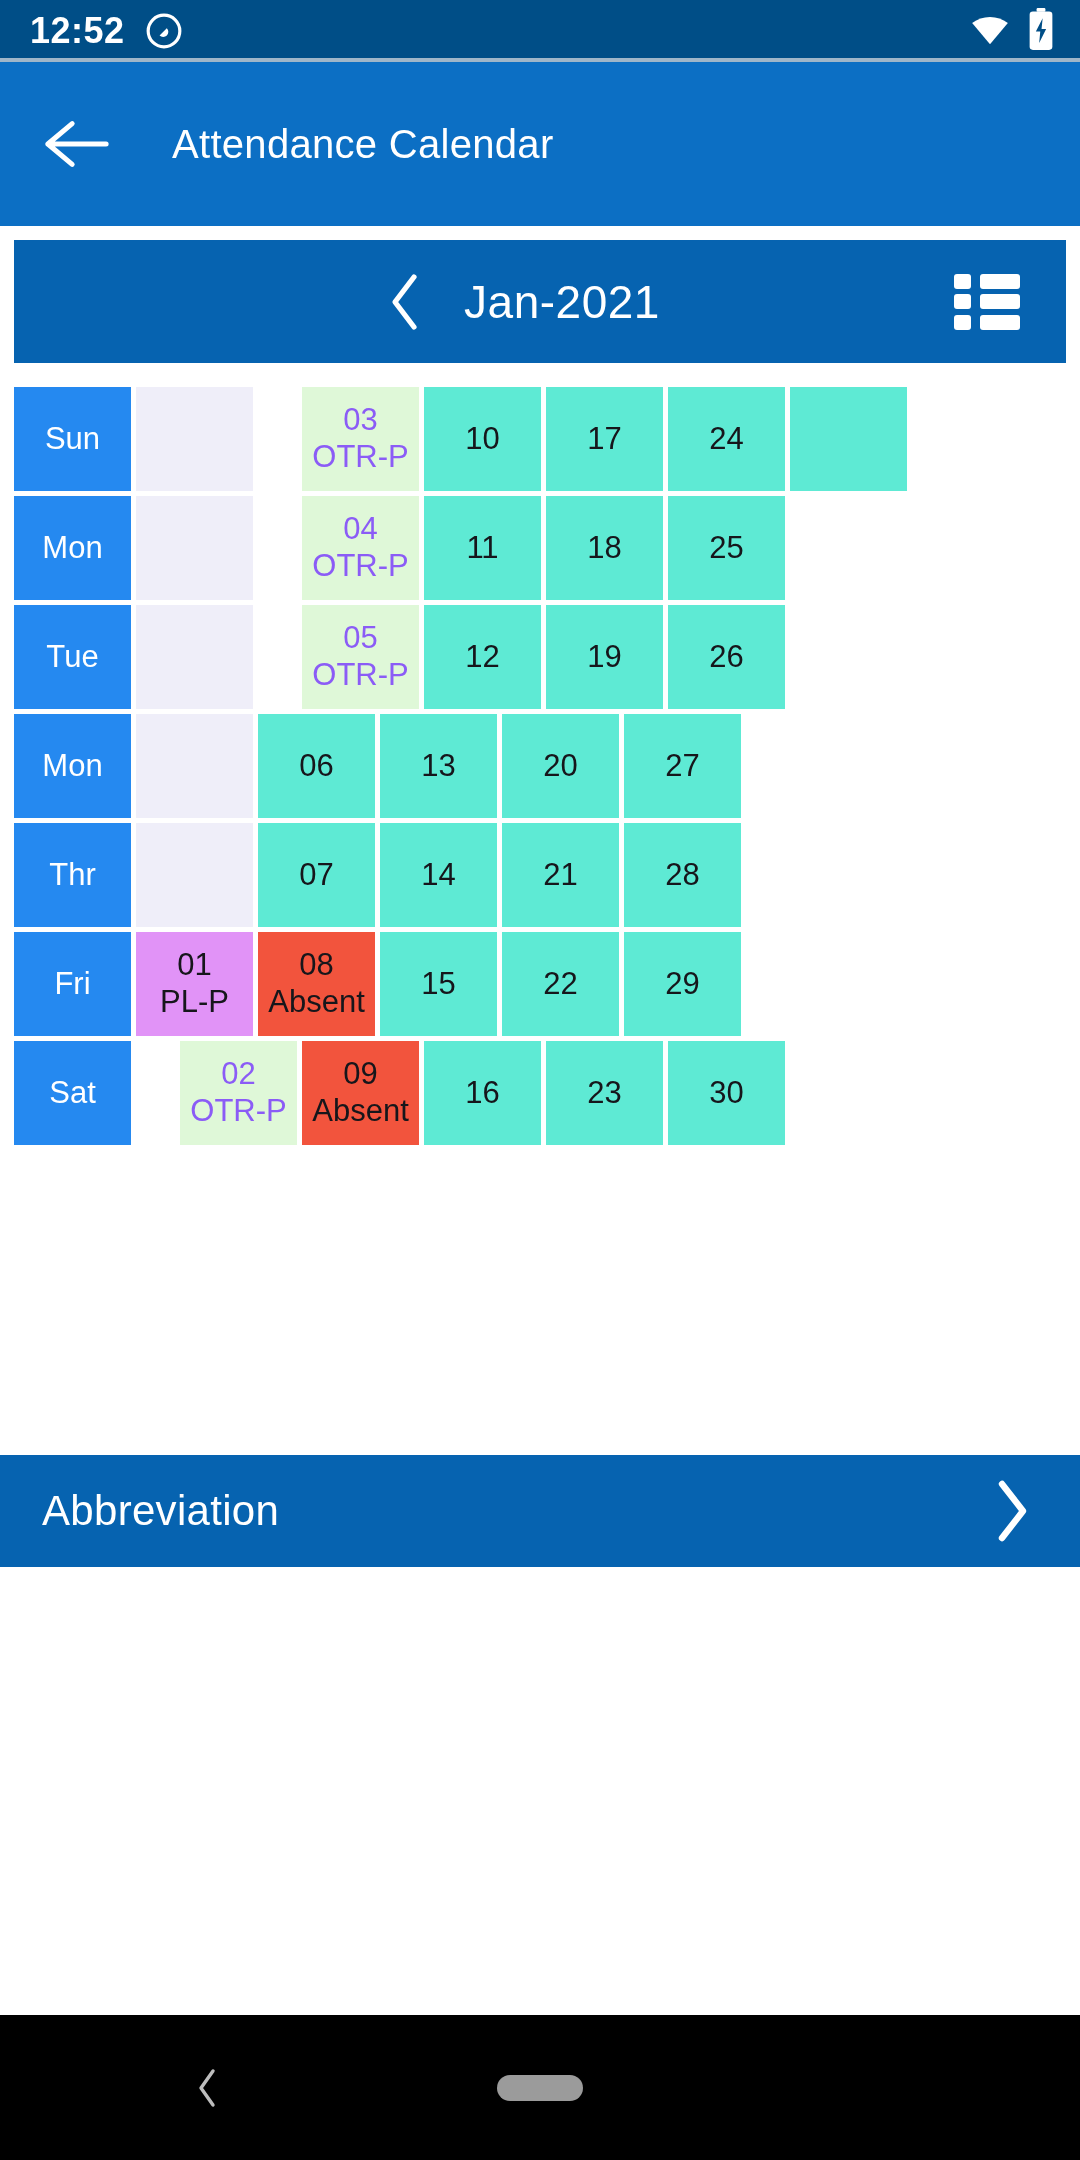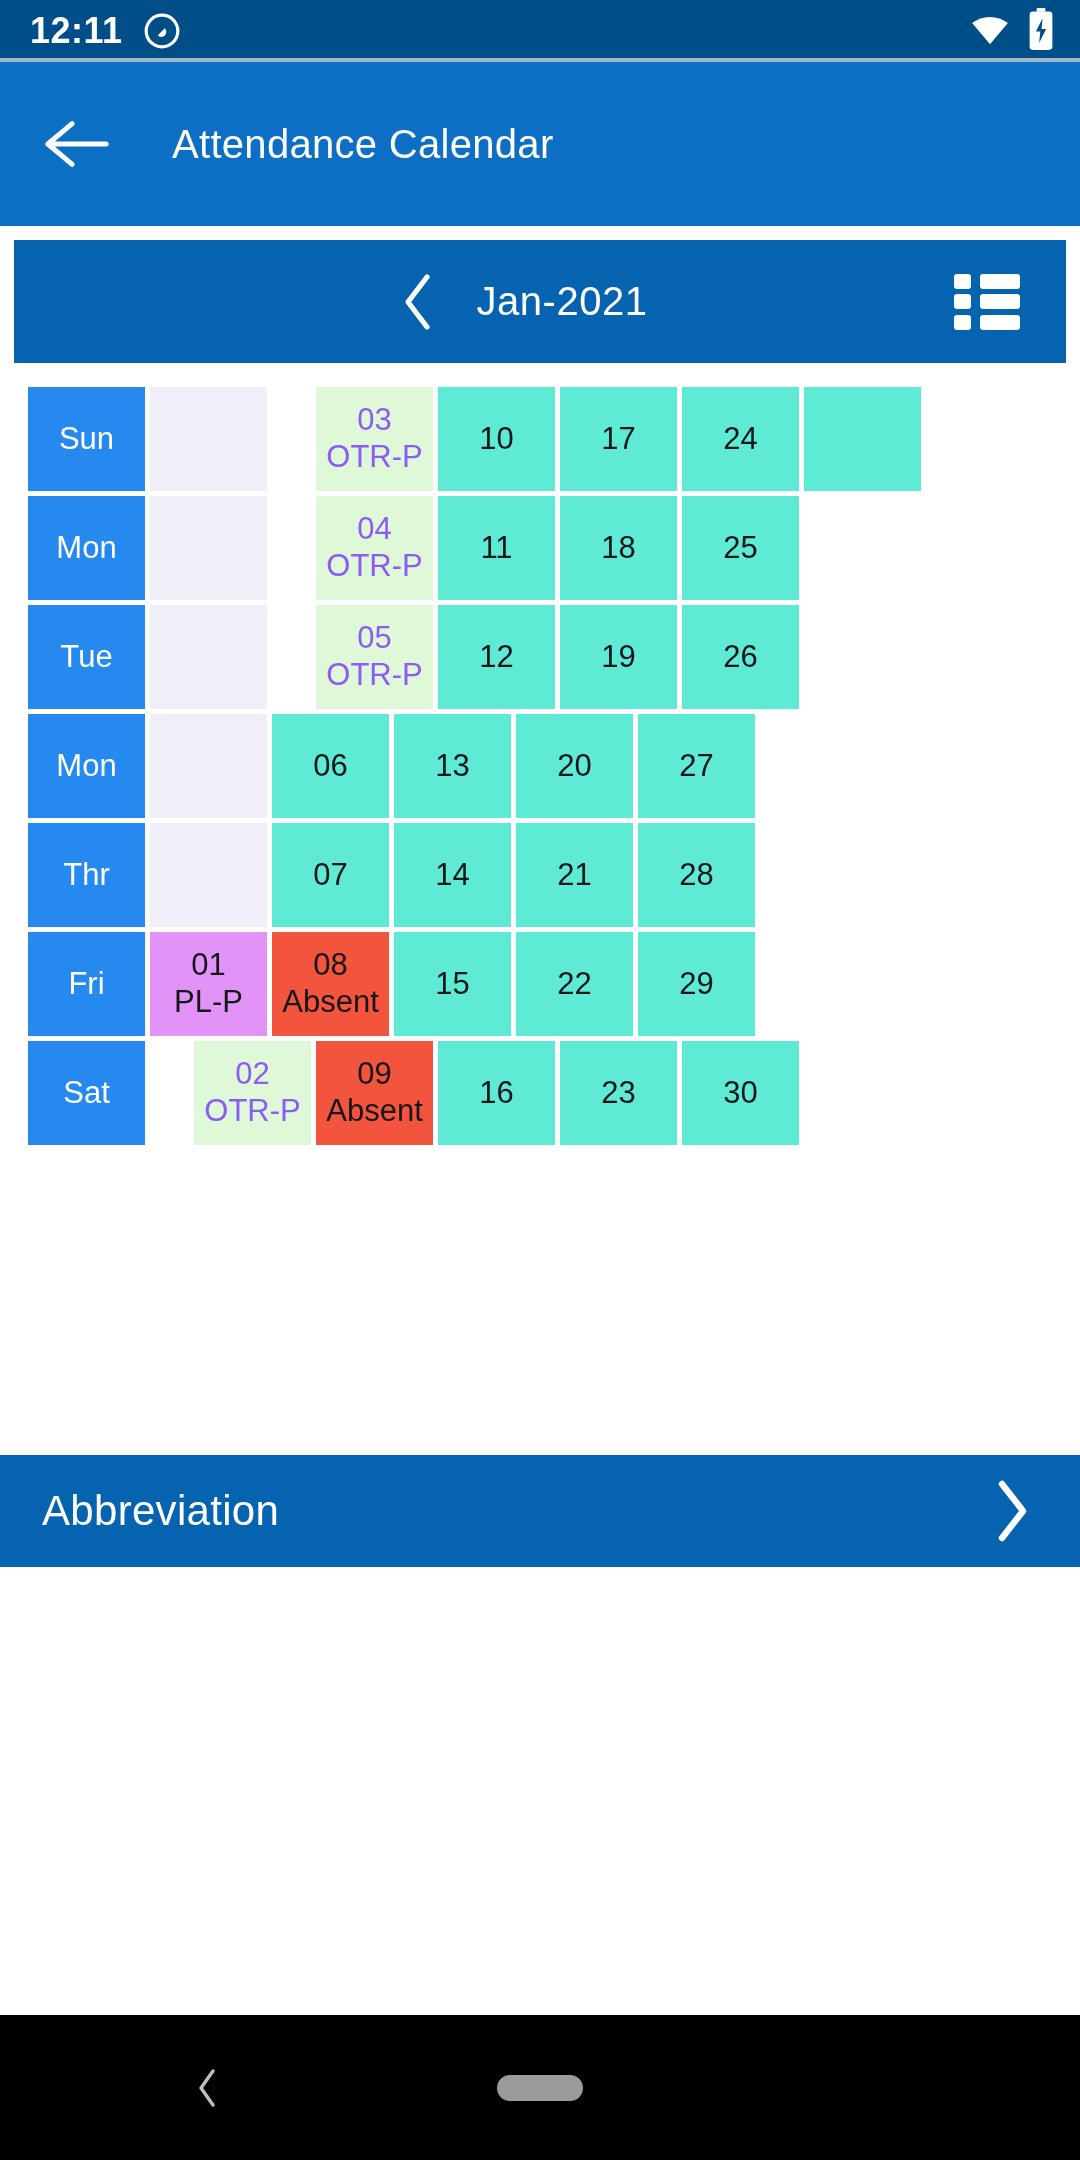--- a/index.html
+++ b/index.html
@@ -100,21 +100,21 @@
   }
   .month-prev {
     display: flex;
     align-items: center;
     justify-content: center;
     width: 50px;
     height: 70px;
   }
   .month-label {
     color: #ffffff;
-    font-size: 40px;
+    font-size: 46px;
     font-weight: 500;
     letter-spacing: 0.5px;
   }
   .month-list-icon {
     position: absolute;
     right: 46px;
     top: 50%;
     transform: translateY(-50%);
     width: 66px;
     height: 56px;
@@ -138,21 +138,21 @@
   .list-bar {
     flex: 1;
     height: 15px;
     background: #ffffff;
     border-radius: 3px;
   }
 
   
   .cal {
     margin-top: 24px;
-    padding-left: 28px;
+    padding-left: 14px;
     box-sizing: border-box;
     display: flex;
     flex-direction: column;
     gap: 5px;
     overflow: hidden;
     height: 1046px;
   }
   .cal-row {
     display: flex;
     gap: 5px;
@@ -245,21 +245,21 @@
     width: 86px;
     height: 26px;
     background: #9B9B9B;
     border-radius: 14px;
   }
 </style>
 </head>
 <body>
 
 <div class="statusbar">
-  <div class="status-time">12:11</div>
+  <div class="status-time">12:52</div>
   <div class="status-notif">
     <svg width="38" height="38" viewBox="0 0 24 24">
       <circle cx="12" cy="12" r="10" fill="none" stroke="#ffffff" stroke-width="2"></circle>
       <path d="M15.5 8.5 L9.2 14.8 a3.3 3.3 0 0 0 4.6 0 a3.3 3.3 0 0 0 0 -4.6 z" fill="#ffffff"></path>
     </svg>
   </div>
   <div class="status-right">
     <span>
       <svg width="44" height="34" viewBox="0 0 24 20">
         <path d="M1.5 6.5 A17 17 0 0 1 22.5 6.5 L12 19 Z" fill="#ffffff"></path>

